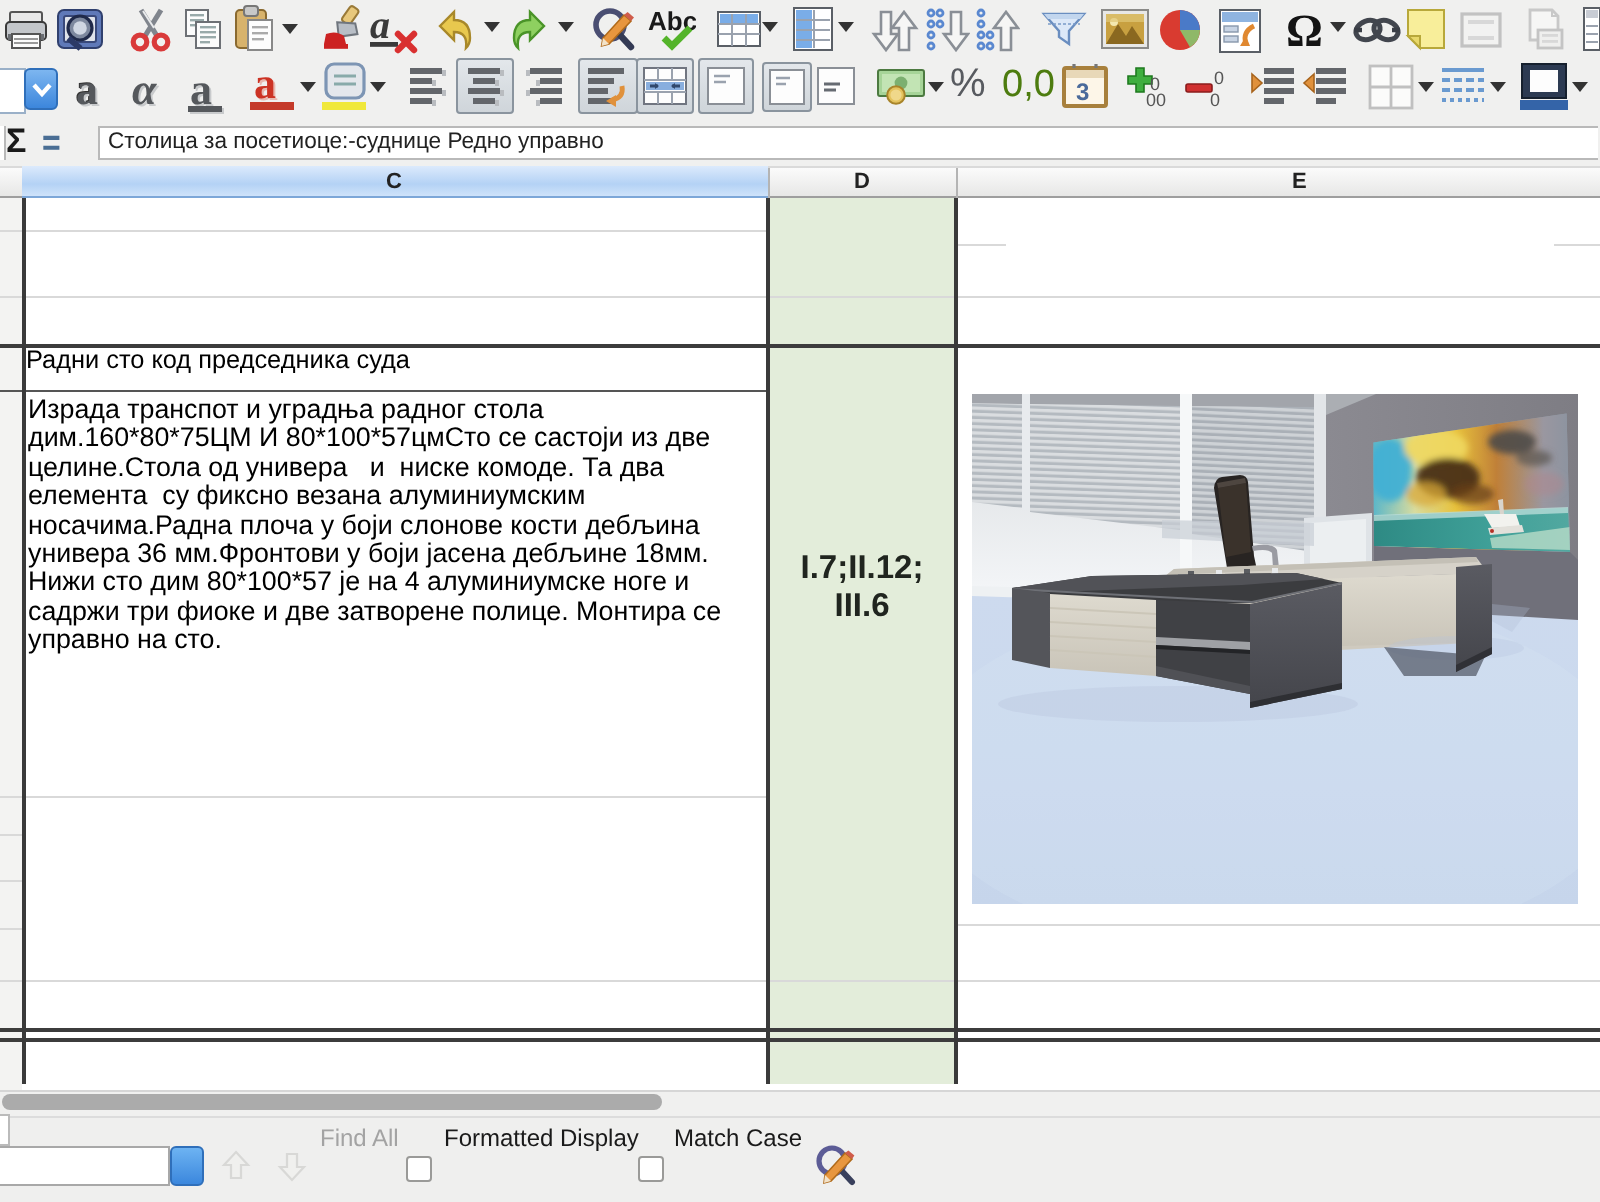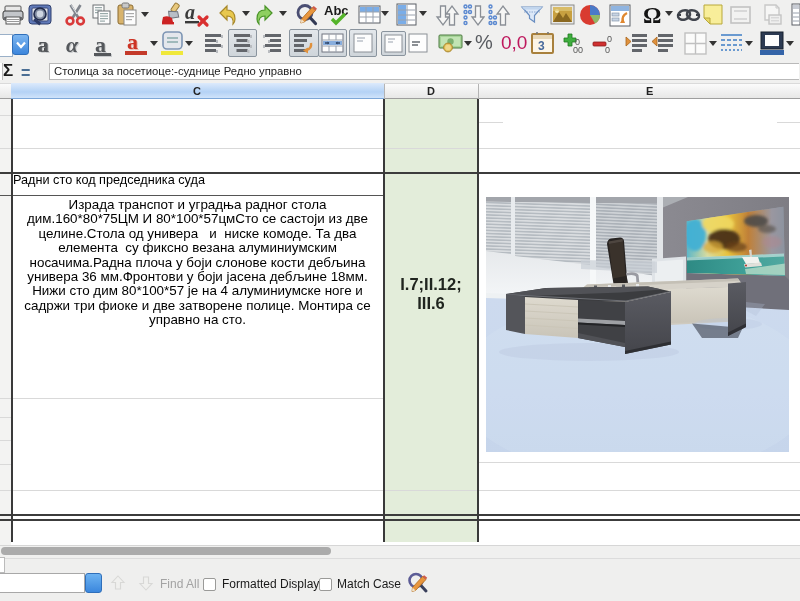--- a/index.html
+++ b/index.html
@@ -23,26 +23,26 @@
   #greencol{left:385px;top:99px;width:92px;height:443px;background:#e3edda;}
   .blackline{background:#3a3a3a;}
   
   #sbar{left:0;top:545px;width:800px;height:13px;background:#f0f0ef;border-top:1px solid #d6d6d6;box-sizing:border-box;}
   #sthumb{left:1px;top:547px;width:330px;height:8px;background:#ababab;border-radius:4px;}
   
   #fbox{left:0;top:558px;width:800px;height:43px;background:#efefee;border-top:1px solid #dcdcdc;box-sizing:border-box;}
   #fb-input{left:0;top:573px;width:85px;height:20px;background:#fff;border:1px solid #a8a8a8;border-left:none;box-sizing:border-box;}
   #fb-btn{left:85px;top:573px;width:17px;height:20px;background:linear-gradient(#6db3f2,#3b87dd);border-radius:3px;border:1px solid #2f6fba;box-sizing:border-box;}
   #fb-white{left:0;top:557px;width:5px;height:16px;background:#fff;border:1px solid #bbb;border-left:none;box-sizing:border-box;}
-  .fblabel{font-size:12px;color:#1a1a1a;top:577px;}
+  .fblabel{font-size:12px;color:#1a1a1a;top:562px;}
   .fbgray{color:#a3a3a3;}
   .cbox{width:11px;height:11px;background:#fff;border:1px solid #9a9a98;border-radius:2px;top:578px;box-sizing:content-box;}
   
   #title{left:13px;top:173px;font-size:12.7px;font-weight:normal;color:#000;}
-  #para{left:14px;top:198px;width:367px;font-size:13.4px;line-height:14.4px;text-align:center;color:#000;}
+  #para{left:14px;top:198px;width:367px;font-size:13.4px;line-height:14.4px;color:#000;}
   #dcode{left:385px;top:275px;width:92px;text-align:center;font-weight:bold;font-size:16.5px;line-height:19px;color:#20251f;}
 </style>
 </head>
 <body>
 <div id="toolbars" class="abs"></div>
 <div id="icons1" class="abs" style="left:0;top:0;width:800px;height:30px;">
 <svg class="abs" style="left:2px;top:4px" width="22" height="22" viewBox="0 0 22 22">
       <rect x="3" y="2" width="16" height="6" rx="1" fill="#e8e8e8" stroke="#555"></rect>
       <rect x="1" y="7" width="20" height="9" rx="2" fill="#c3c6ca" stroke="#3a3a3a"></rect>
       <rect x="2" y="13" width="18" height="3" fill="#6a6d72"></rect>
@@ -333,21 +333,21 @@
       <rect x="2" y="2" width="23" height="13" rx="1" fill="#a6d498" stroke="#4c7a40"></rect>
       <rect x="4" y="4" width="19" height="9" fill="#c2e4b4"></rect>
       <circle cx="13.5" cy="8.5" r="3.2" fill="#7cb070"></circle>
       <circle cx="11" cy="14.5" r="4.4" fill="#e4c25c" stroke="#a8842a"></circle>
       <circle cx="11" cy="14.5" r="2.8" fill="#f0d88a"></circle>
     </svg>
 <svg class="abs" style="left:464px;top:12px" width="9" height="7">
       <path d="M0 1 L8 1 L4 6 Z" fill="#333"></path>
     </svg>
 <div class="abs" style="left:475px;top:3px;font-size:20px;color:#585b60;font-weight:normal;">%</div>
-<div class="abs" style="left:501px;top:4px;font-size:19px;color:#be185d;">0,0</div>
+<div class="abs" style="left:501px;top:4px;font-size:19px;color:#4d7c0f;">0,0</div>
 <svg class="abs" style="left:530px;top:3px" width="25" height="25" viewBox="0 0 25 25">
       <rect x="2" y="3" width="21" height="19" rx="1" fill="#fdf6e8" stroke="#a8803c" stroke-width="2"></rect>
       <rect x="3" y="4" width="19" height="4" fill="#e8d8b8"></rect>
       <path d="M7 3 L7 1 M18 3 L18 1" stroke="#777" stroke-width="1.6"></path>
       <text x="8" y="19" font-size="12" font-weight="bold" fill="#4a6a9a">3</text>
     </svg>
 <svg class="abs" style="left:561px;top:5px" width="26" height="22" viewBox="0 0 26 22">
       <path d="M7 1 L11 1 L11 5 L15 5 L15 9 L11 9 L11 13 L7 13 L7 9 L3 9 L3 5 L7 5 Z" fill="#3fae3f" stroke="#1f7a1f" stroke-width=".8"></path>
       <text x="14" y="12" font-size="9" fill="#555">0</text>
       <text x="12" y="20" font-size="9" fill="#555">00</text>

